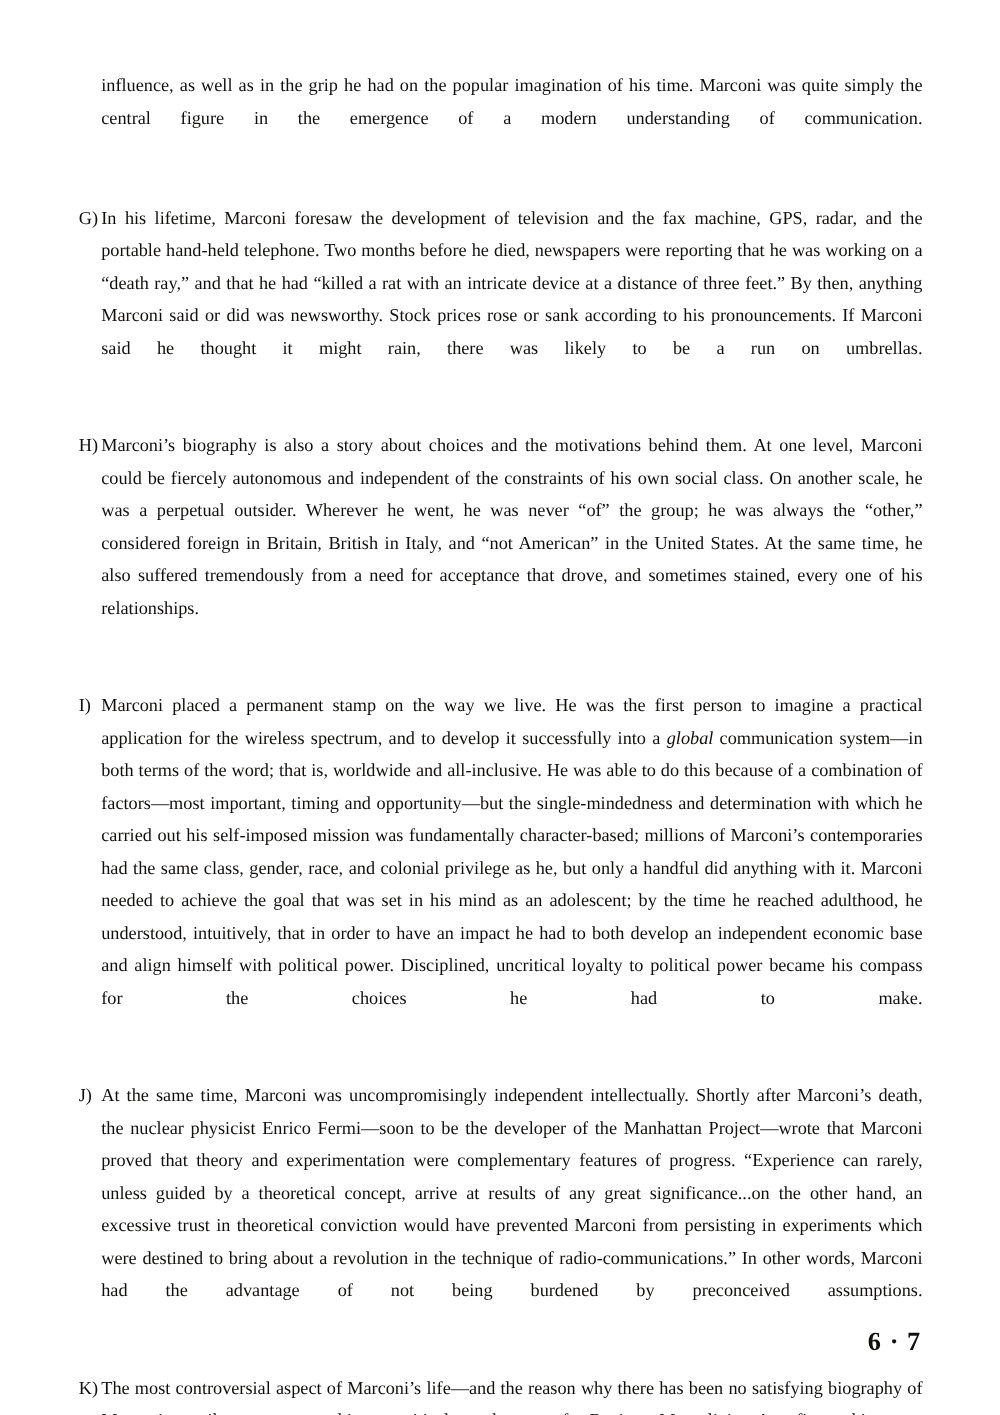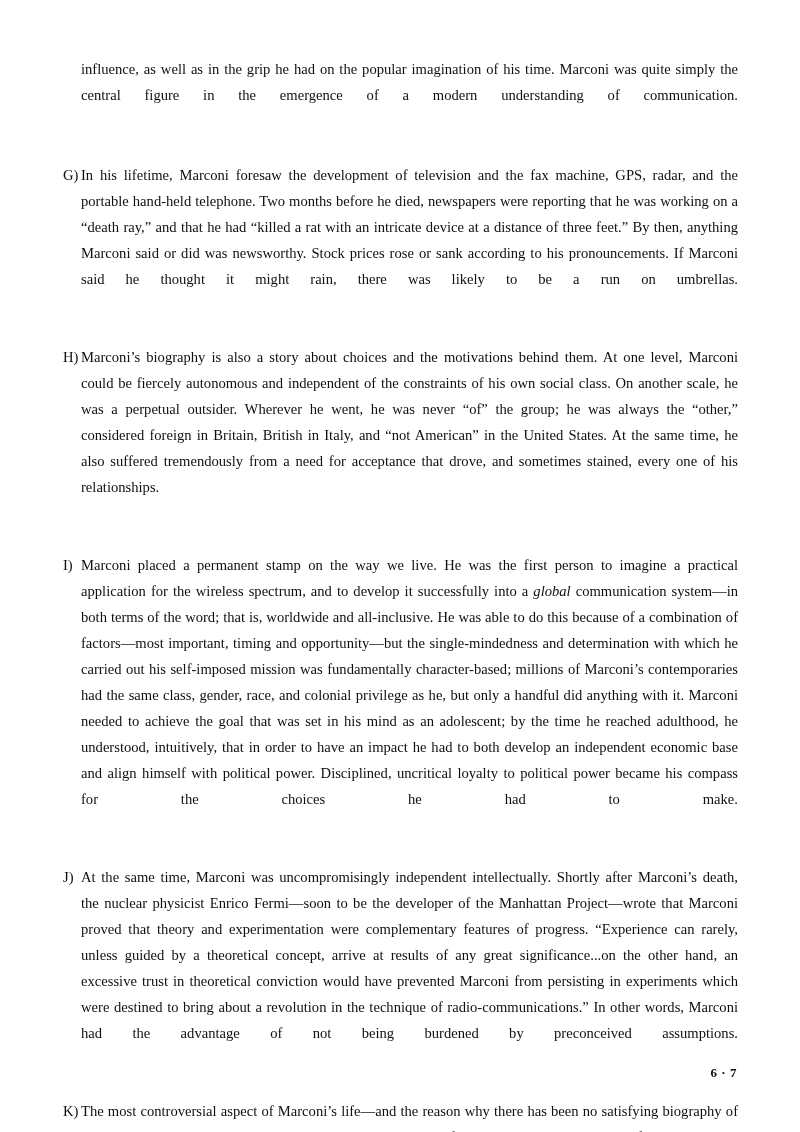--- a/index.html
+++ b/index.html
@@ -74,21 +74,21 @@
     margin-bottom: 28px;
   }
 
   em, .italic {
   }
 
   .page-number {
     position: absolute;
     right: 63px;
     bottom: 49px;
-    font-size: 13px;
+    font-size: 21px;
     font-weight: bold;
     letter-spacing: 0.04em;
     line-height: 20px;
     white-space: nowrap;
   }
 </style>
 </head>
 <body>
 
 <div class="page">

